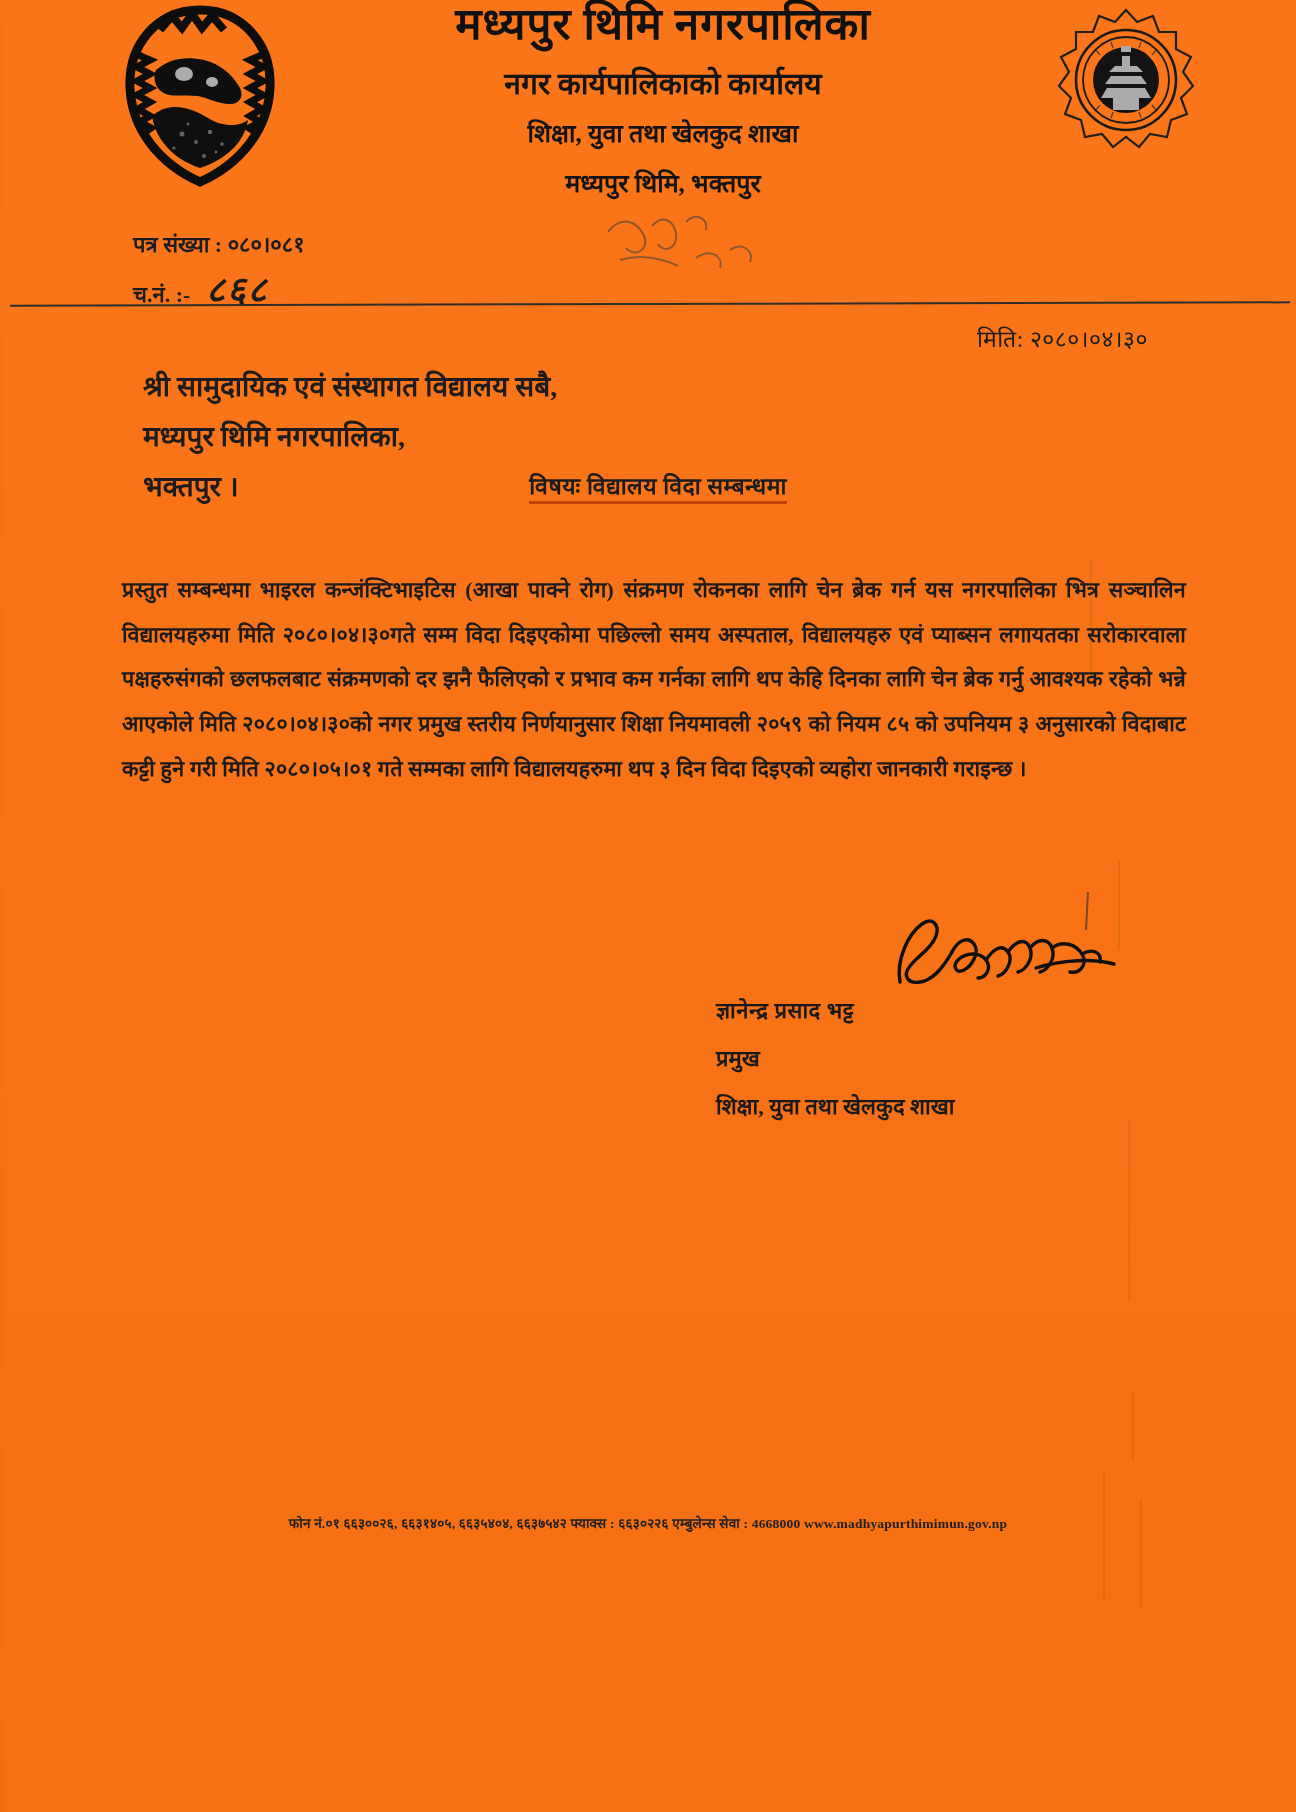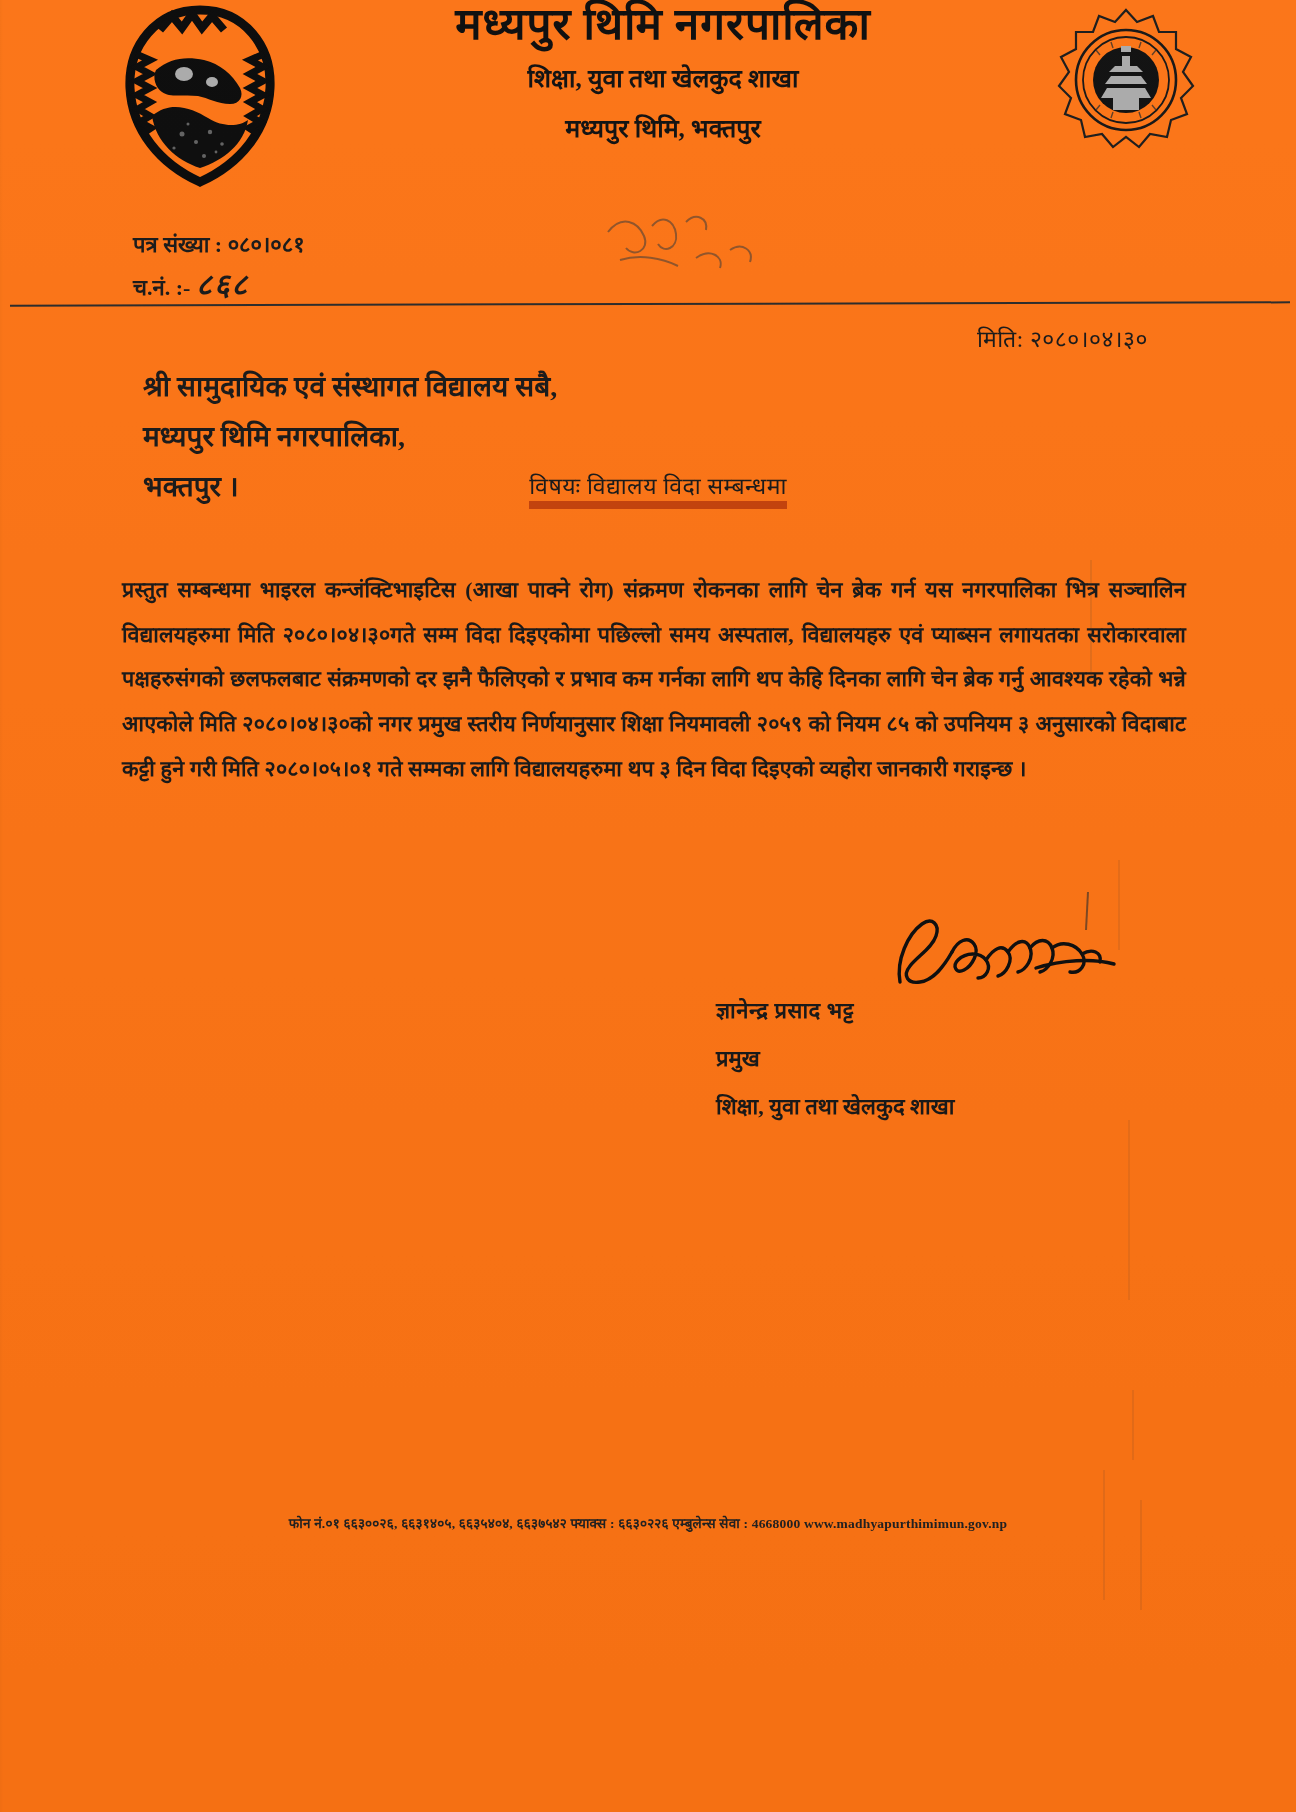--- a/index.html
+++ b/index.html
@@ -97,23 +97,23 @@
     position: absolute;
     left: 133px;
     top: 228px;
     font-size: 22px;
     font-weight: bold;
     line-height: 1.55;
   }
   .ref-hand {
     font-family: "DejaVu Serif", serif;
     font-style: italic;
-    font-size: 30px;
+    font-size: 36px;
     letter-spacing: 2px;
-    margin-left: 6px;
+    margin-left: 16px;
   }
   .hrule {
     position: absolute;
     left: 10px;
     right: 6px;
     top: 303px;
     height: 2px;
     background: #2b2b2b;
     transform: rotate(-0.15deg);
   }
@@ -141,22 +141,22 @@
   
   .subject {
     position: absolute;
     left: 0; right: 0;
     top: 469px;
     text-align: center;
     padding-left: 20px;
   }
   .subject span {
     font-size: 23px;
-    font-weight: normal;
-    border-bottom: 8px solid #c2410c;
+    font-weight: bold;
+    border-bottom: 3px solid #c2410c;
     padding-bottom: 2px;
     letter-spacing: .5px;
   }
 
   
   .body-text {
     position: absolute;
     left: 122px;
     right: 110px;
     top: 568px;
@@ -289,20 +289,21 @@
 
         <g stroke="#2a2a2a" stroke-width="1.4" opacity=".75">
           <path d="M45 44 l4 5 M60 36 l2 6 M90 36 l-2 6 M105 44 l-4 5
                    M45 104 l4 -5 M60 112 l2 -6 M90 112 l-2 -6 M105 104 l-4 -5"></path>
         </g>
       </svg>
     </div>
 
     <div class="org-block">
       <div class="org-name">मध्यपुर थिमि नगरपालिका</div>
+      <div class="org-sub1">नगर कार्यपालिकाको कार्यालय</div>
       <div class="org-sub2">शिक्षा, युवा तथा खेलकुद शाखा</div>
       <div class="org-sub3">मध्यपुर थिमि, भक्तपुर</div>
     </div>
 
     <svg style="position:absolute;left:600px;top:196px;" width="180" height="90">
       <g fill="none" stroke="#3a3a3a" stroke-width="2" opacity=".55">
         <path d="M8 36 C22 18 38 26 44 40 C50 54 34 62 26 52"></path>
         <path d="M52 30 C62 18 74 24 76 38 C78 52 64 58 58 48"></path>
         <path d="M86 26 C96 16 108 22 106 34"></path>
         <path d="M20 64 C40 58 62 62 78 70"></path>

